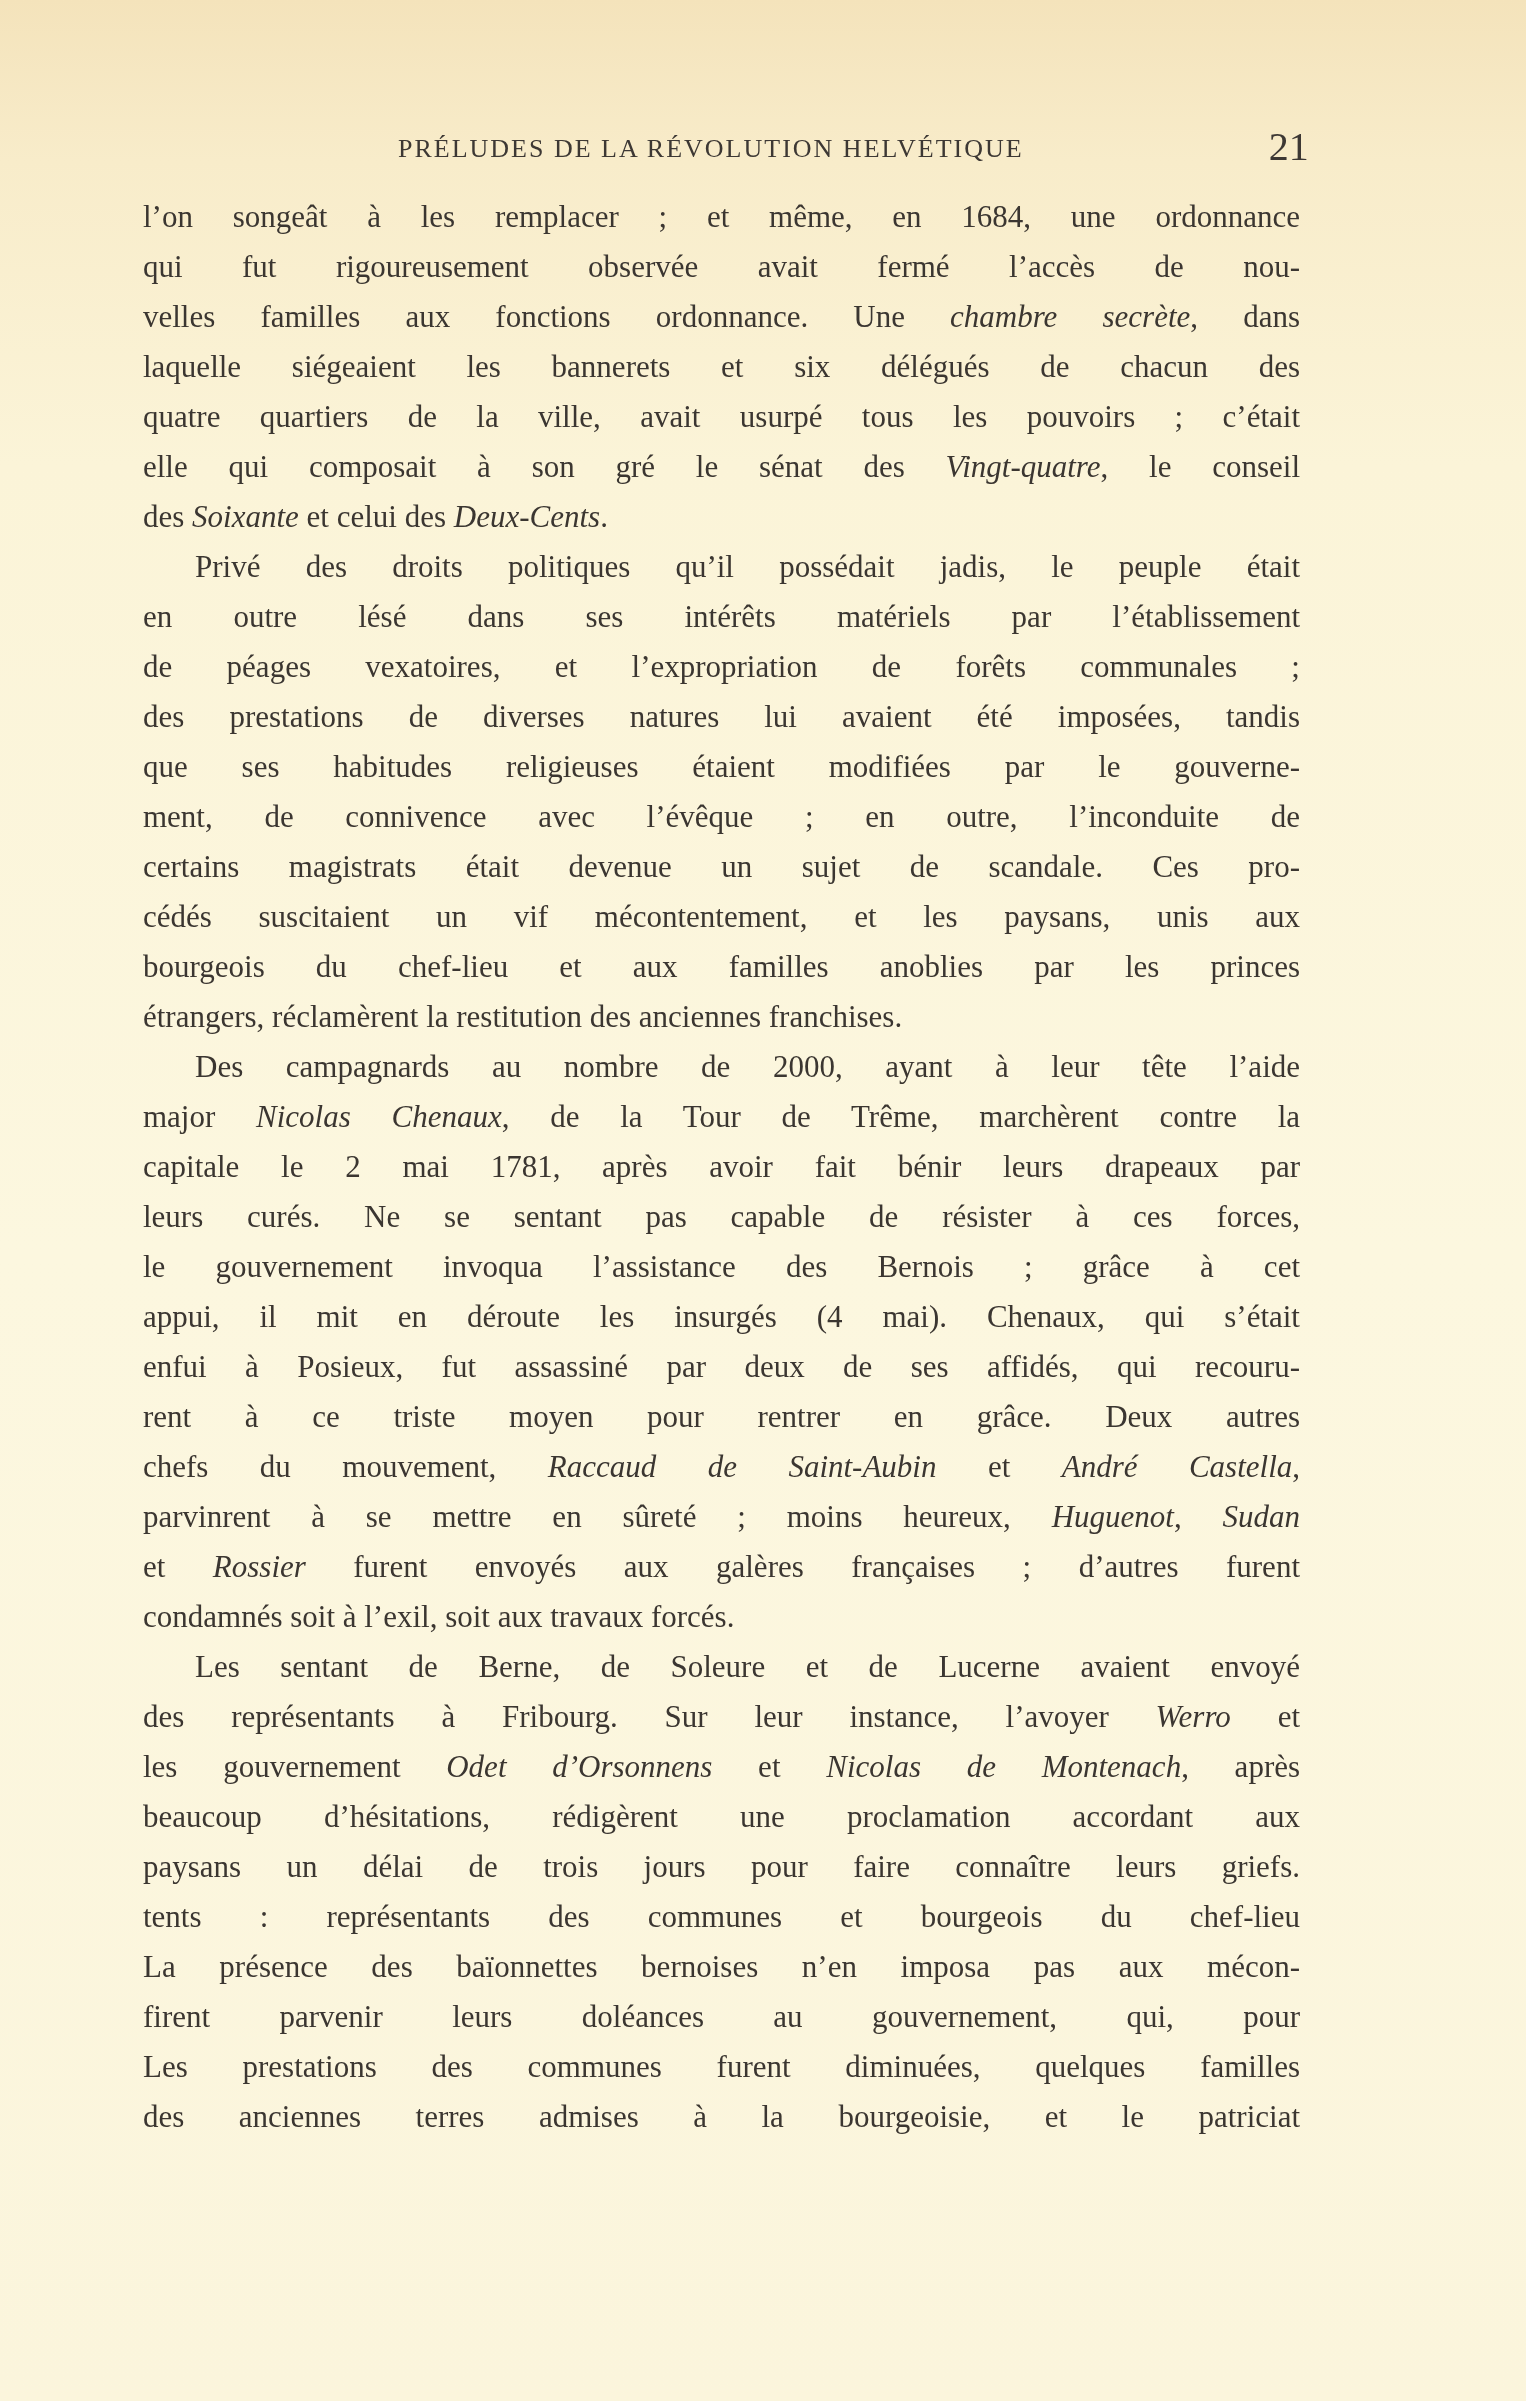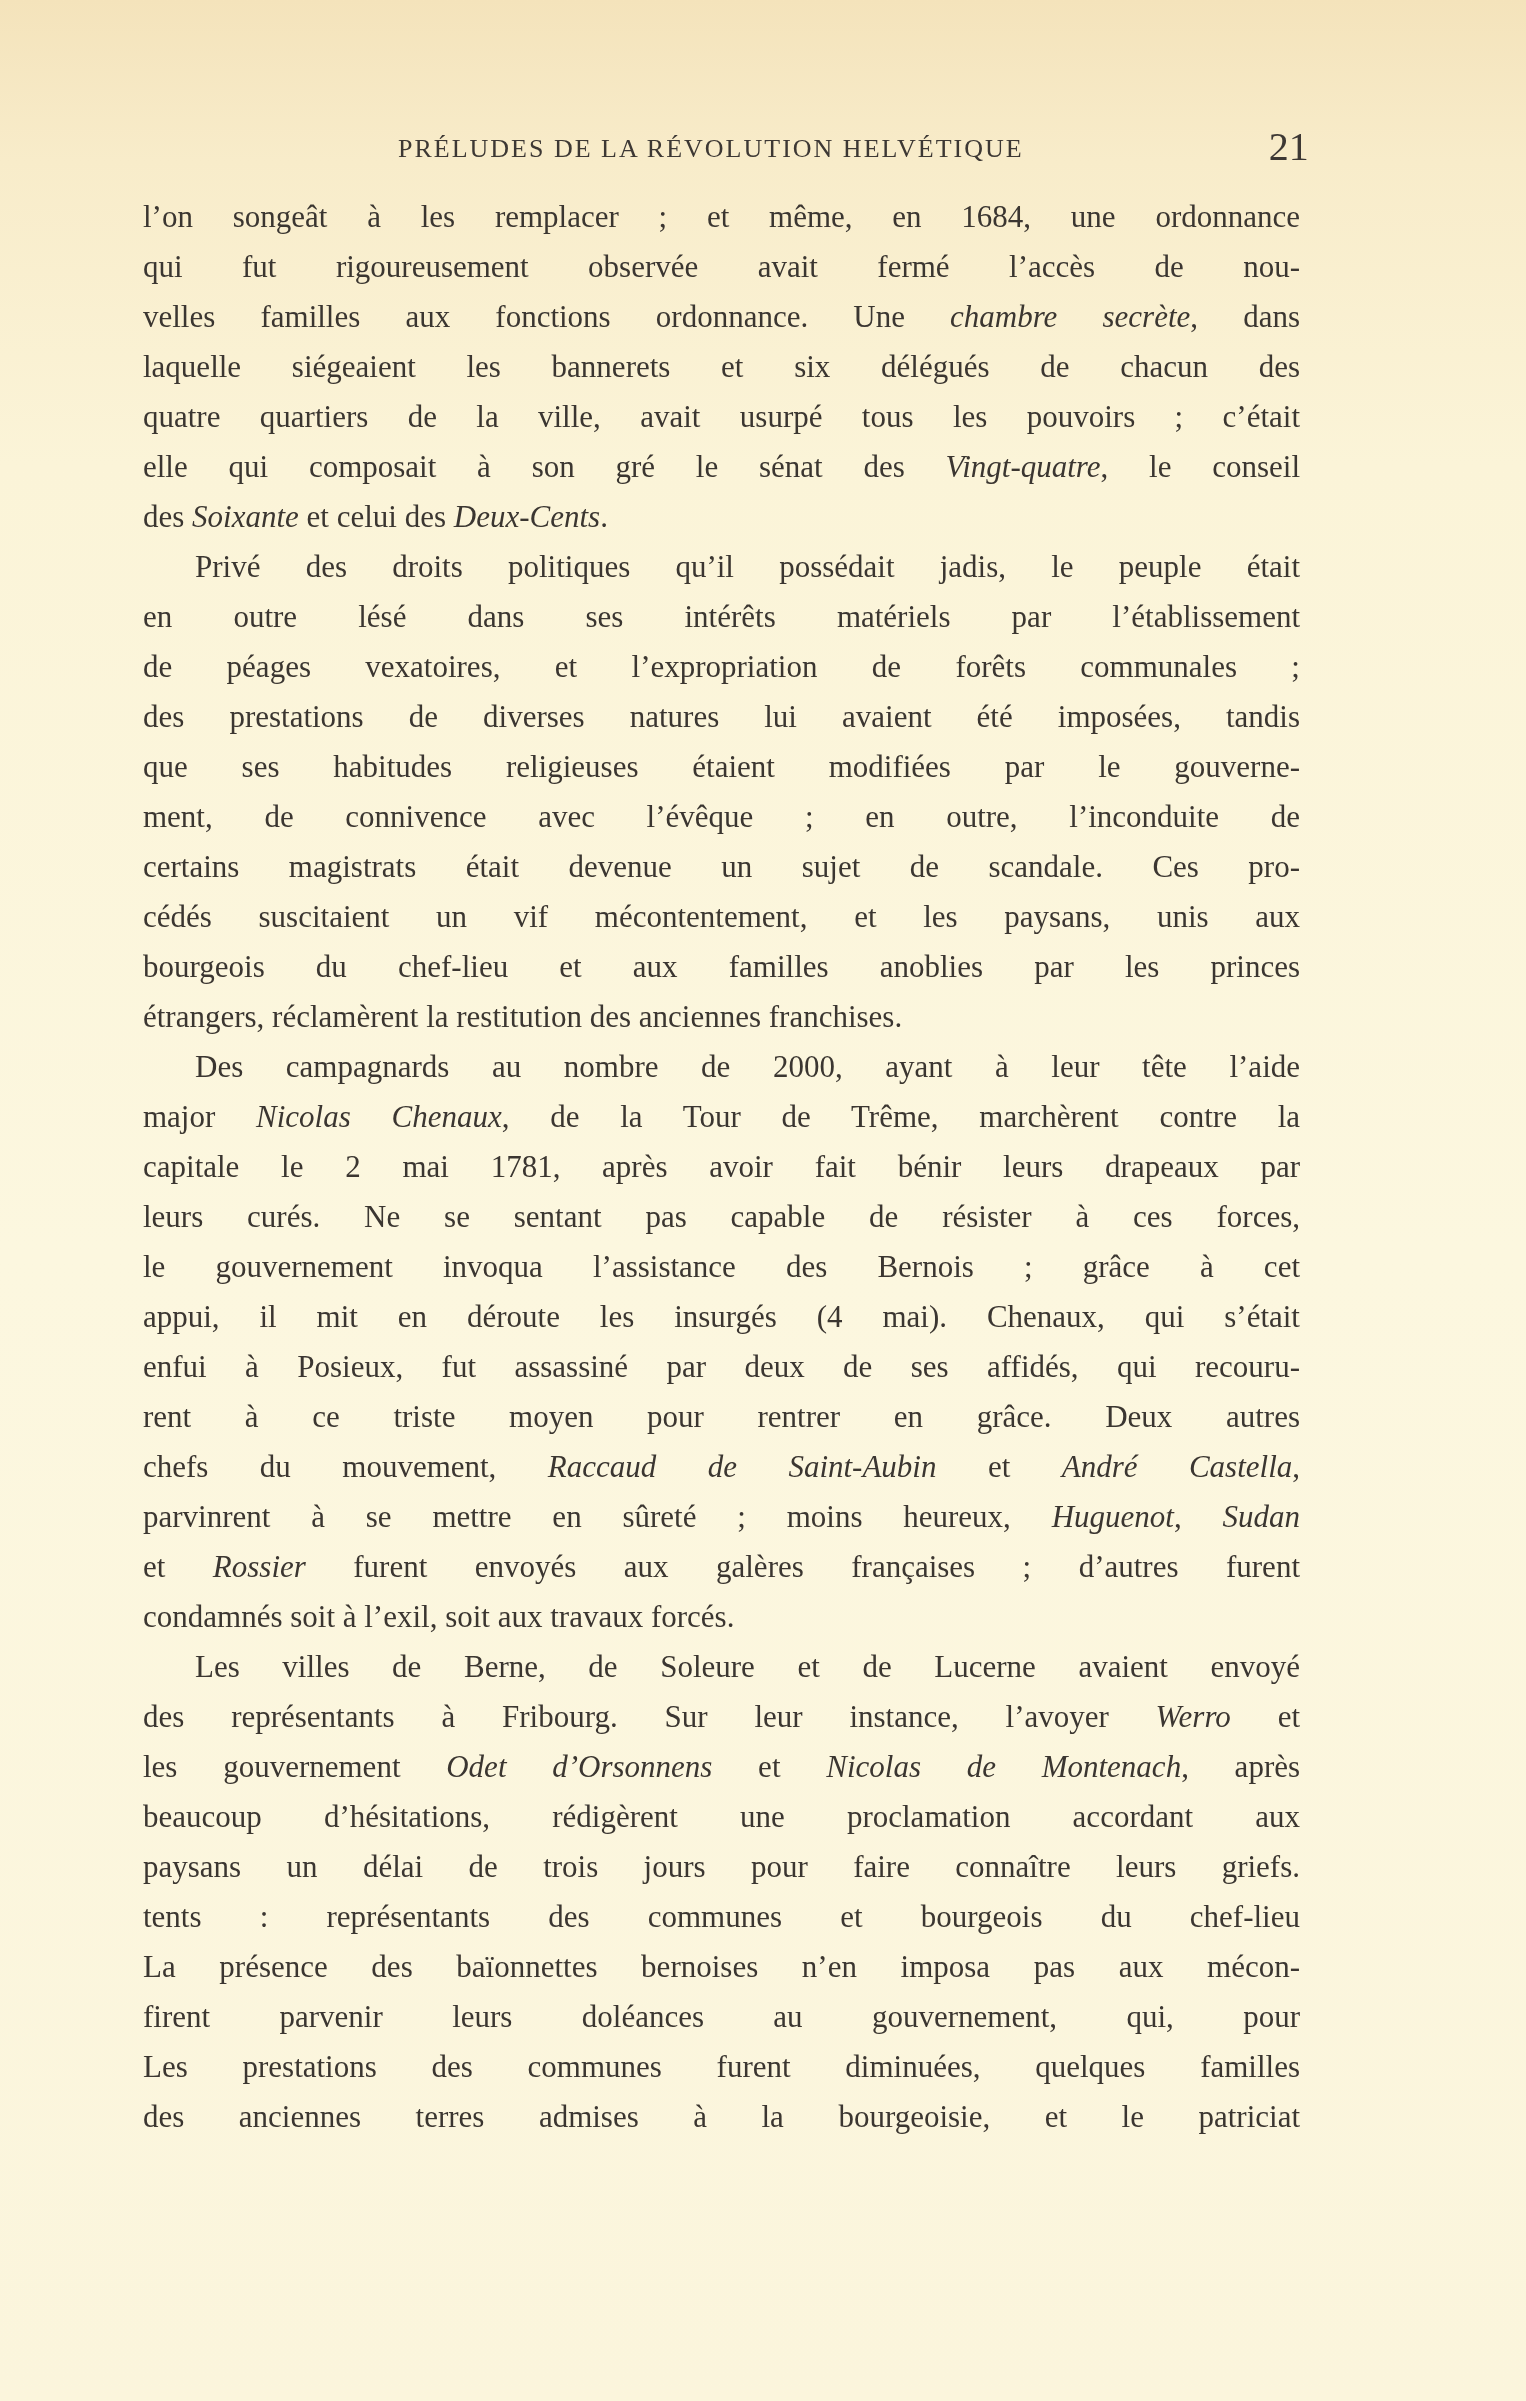--- a/index.html
+++ b/index.html
@@ -101,21 +101,21 @@
         <span class="line"><span>le gouvernement invoqua l’assistance des Bernois ; grâce à cet</span></span>
         <span class="line"><span>appui, il mit en déroute les insurgés (4 mai). Chenaux, qui s’était</span></span>
         <span class="line"><span>enfui à Posieux, fut assassiné par deux de ses affidés, qui recouru-</span></span>
         <span class="line"><span>rent à ce triste moyen pour rentrer en grâce. Deux autres</span></span>
         <span class="line"><span>chefs du mouvement, </span><span class="it">Raccaud de Saint-Aubin</span><span> et </span><span class="it">André Castella</span><span>,</span></span>
         <span class="line"><span>parvinrent à se mettre en sûreté ; moins heureux, </span><span class="it">Huguenot</span><span>, </span><span class="it">Sudan</span></span>
         <span class="line"><span>et </span><span class="it">Rossier</span><span> furent envoyés aux galères françaises ; d’autres furent</span></span>
         <span class="line last"><span>condamnés soit à l’exil, soit aux travaux forcés.</span></span>
       </div>
       <div class="paragraph">
-        <span class="line indent"><span>Les villes de Berne, de Soleure et de Lucerne avaient envoyé</span></span>
+        <span class="line indent"><span>Les sentant de Berne, de Soleure et de Lucerne avaient envoyé</span></span>
         <span class="line"><span>des représentants à Fribourg. Sur leur instance, l’avoyer </span><span class="it">Werro</span><span> et</span></span>
         <span class="line"><span>les gouvernement </span><span class="it">Odet d’Orsonnens</span><span> et </span><span class="it">Nicolas de Montenach</span><span>, après</span></span>
         <span class="line"><span>beaucoup d’hésitations, rédigèrent une proclamation accordant aux</span></span>
         <span class="line"><span>paysans un délai de trois jours pour faire connaître leurs griefs.</span></span>
         <span class="line"><span>tents : représentants des communes et bourgeois du chef-lieu</span></span>
         <span class="line"><span>La présence des baïonnettes bernoises n’en imposa pas aux mécon-</span></span>
         <span class="line"><span>firent parvenir leurs doléances au gouvernement, qui, pour</span></span>
         <span class="line"><span>Les prestations des communes furent diminuées, quelques familles</span></span>
         <span class="line"><span>des anciennes terres admises à la bourgeoisie, et le patriciat</span></span>
       </div>

